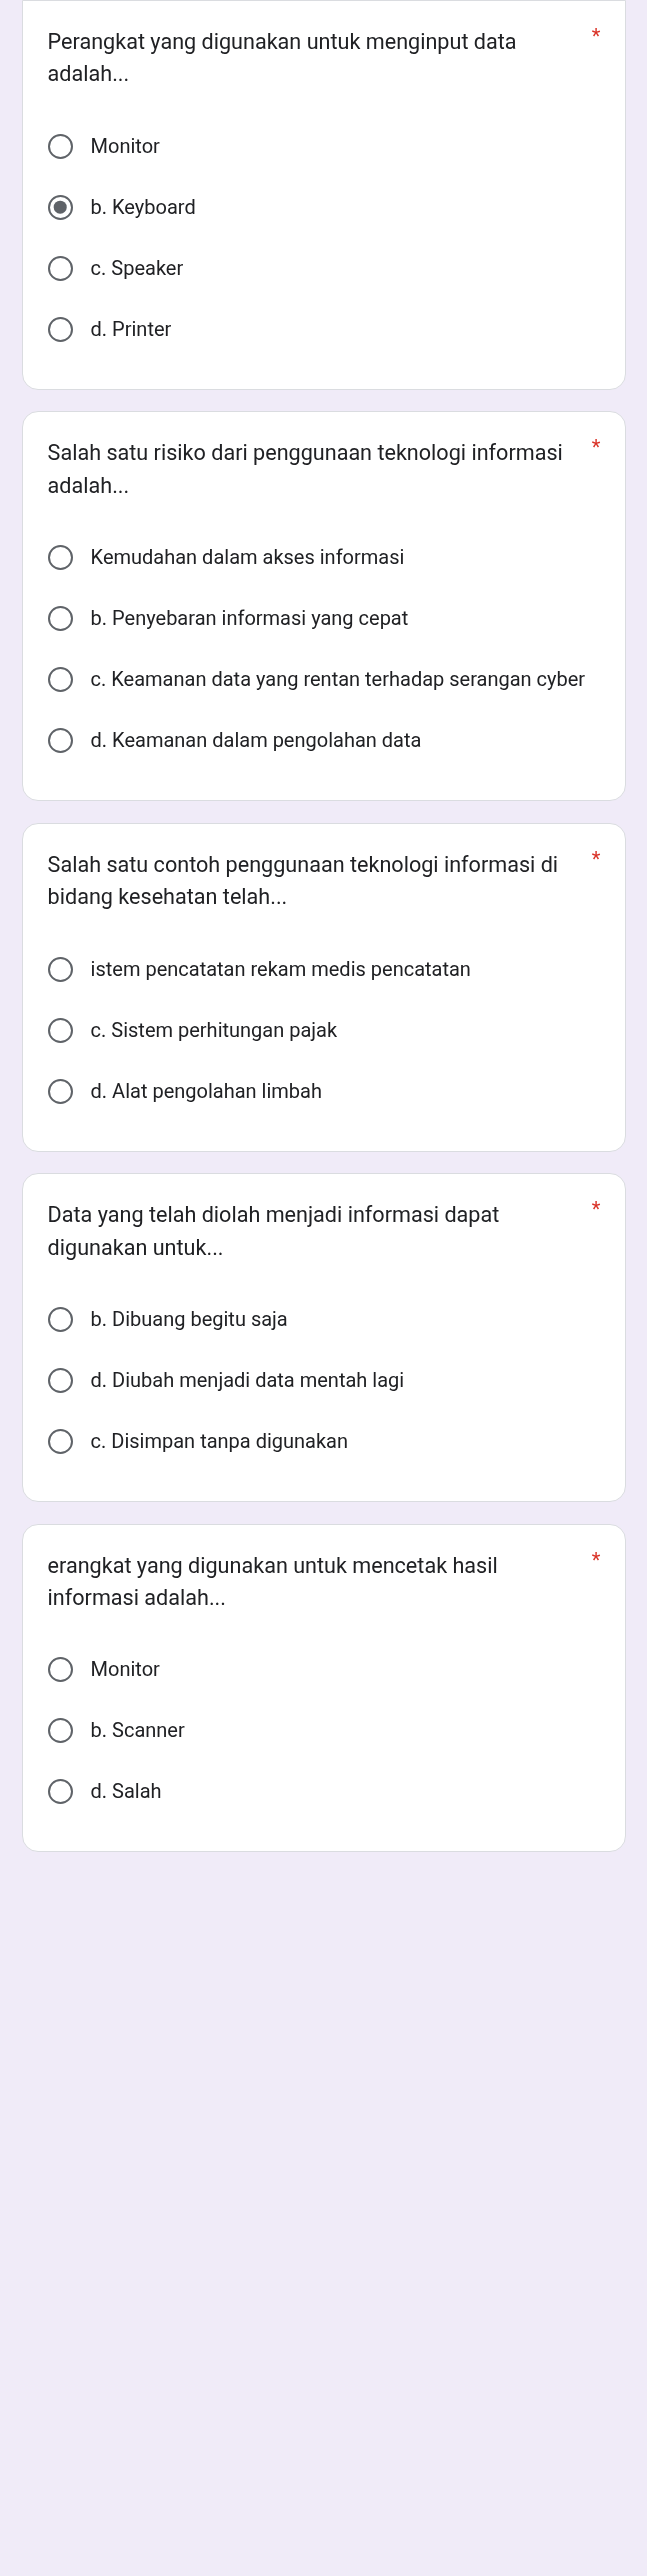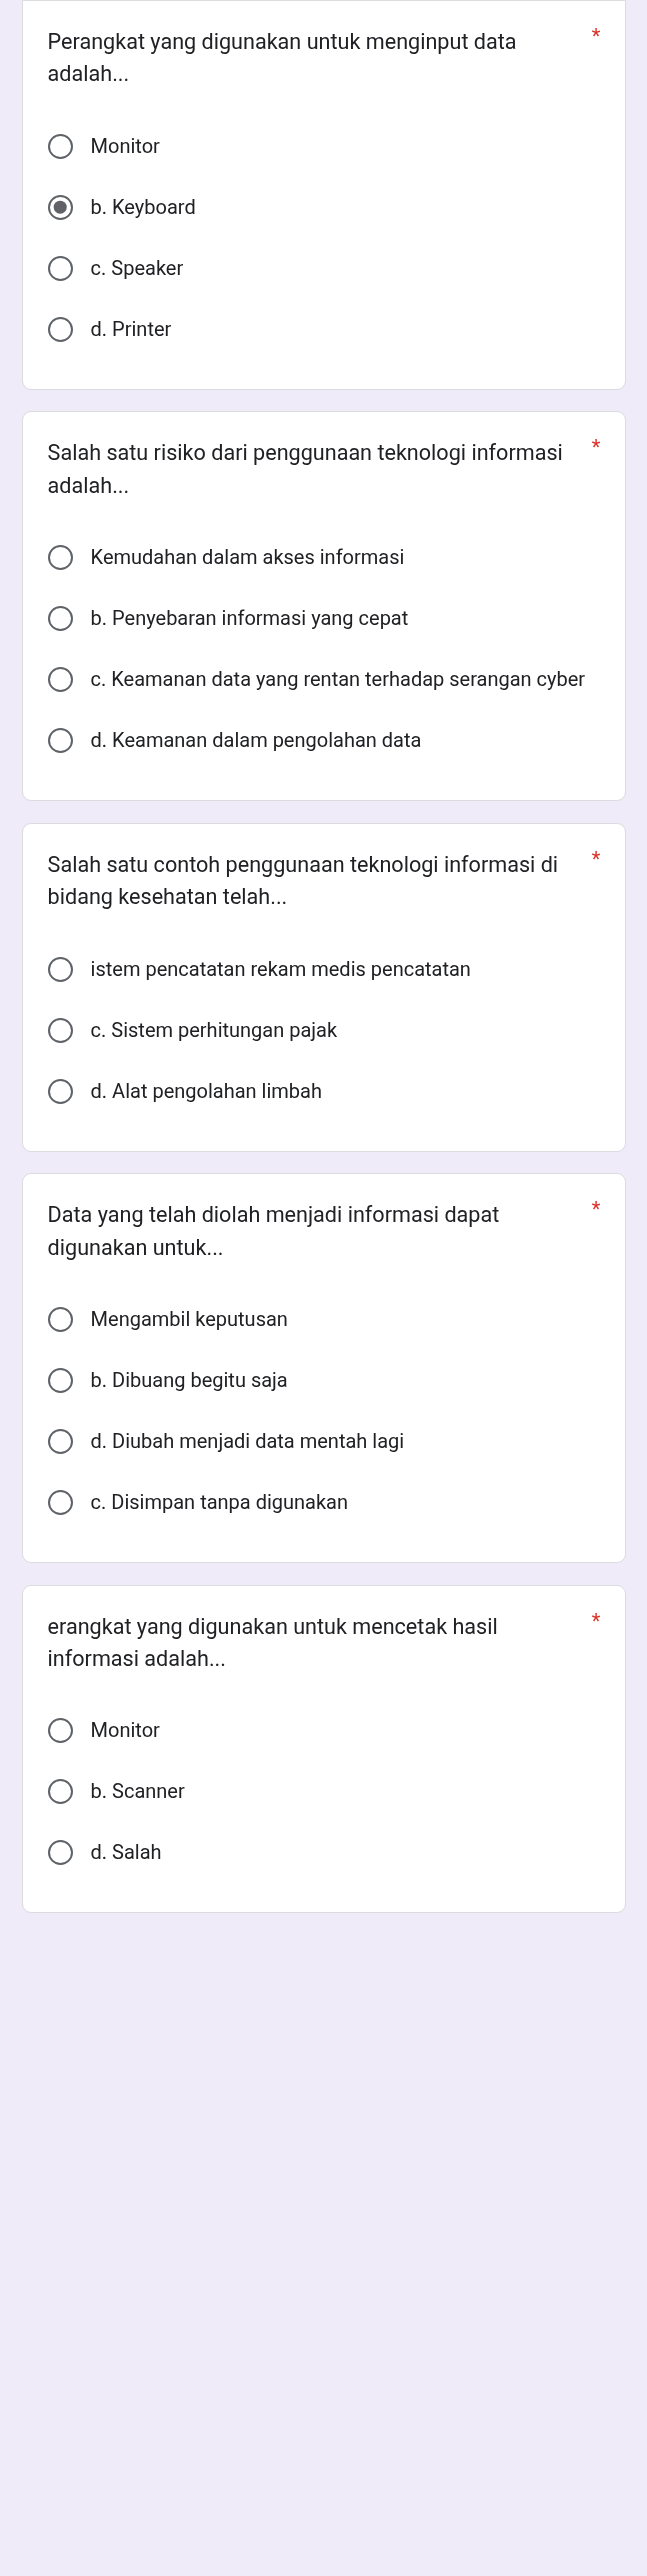--- a/index.html
+++ b/index.html
@@ -11,21 +11,21 @@
     color: #202124;
   }
   .page {
     width: 648px;
     margin: 0 auto;
     padding: 0 21.6px 36px 21.6px;
   }
   .card {
     background: #fff;
     border: 0.9px solid #dadce0;
-    border-radius: 9px;
+    border-radius: 16px;
     margin-top: 21.6px;
     padding: 25px 25px 29px 25px;
     position: relative;
   }
   .card:first-child {
     margin-top: 0;
     border-top-left-radius: 0;
     border-top-right-radius: 0;
   }
   .question-row {
@@ -161,24 +161,20 @@
   </div>
 
   <div class="card">
     <div class="question-row">
       <div class="question-text">Data yang telah diolah menjadi informasi dapat digunakan untuk...</div>
       <div class="required">*</div>
     </div>
     <div class="options">
       <div class="option">
         <span class="radio"></span>
-        <span class="option-label">Mengambil keputusan</span>
-      </div>
-      <div class="option">
-        <span class="radio"></span>
         <span class="option-label">b. Dibuang begitu saja</span>
       </div>
       <div class="option">
         <span class="radio"></span>
         <span class="option-label">d. Diubah menjadi data mentah lagi</span>
       </div>
       <div class="option">
         <span class="radio"></span>
         <span class="option-label">c. Disimpan tanpa digunakan</span>
       </div>

